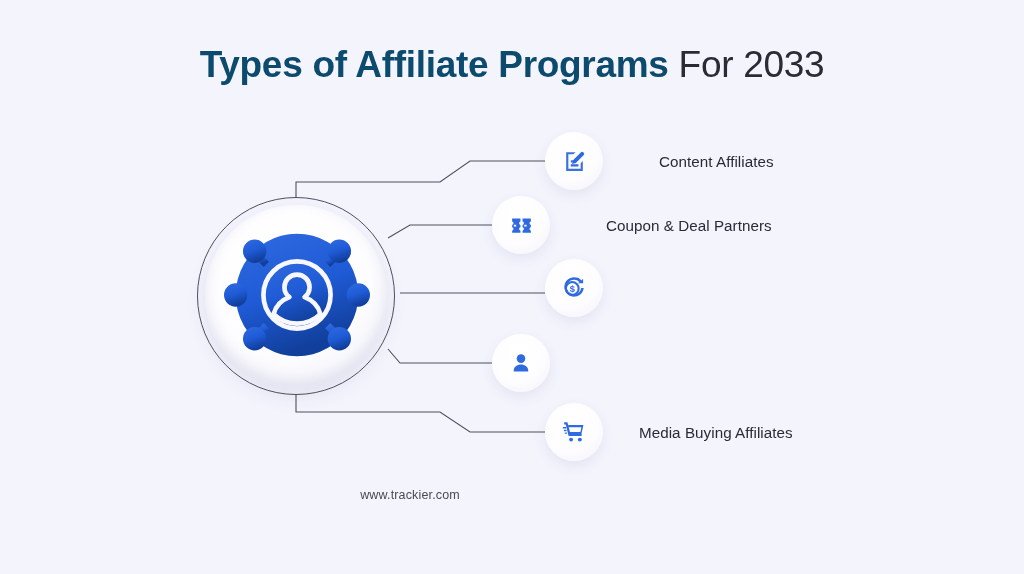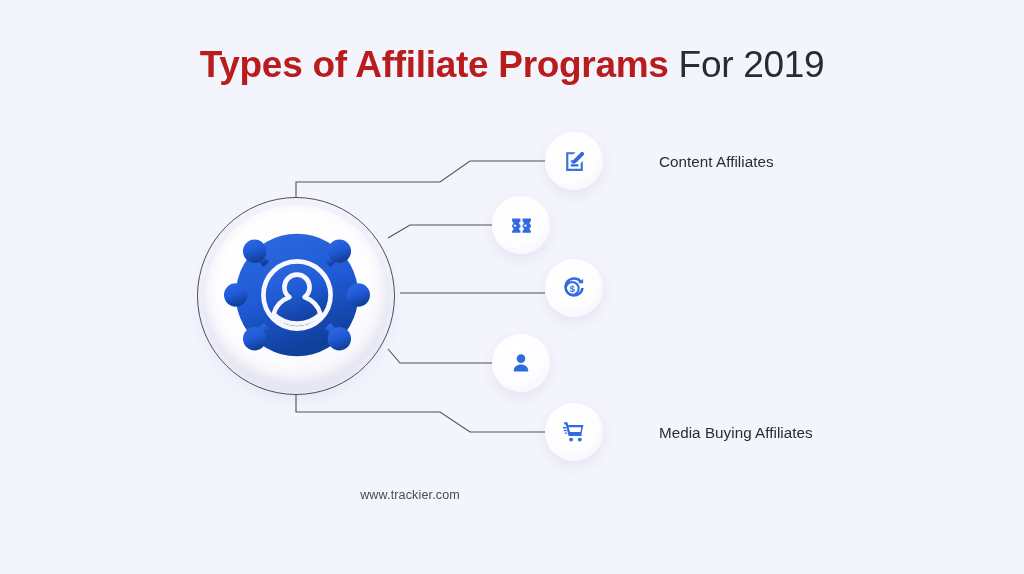--- a/index.html
+++ b/index.html
@@ -27,21 +27,21 @@
     top: 46px;
     left: 0;
     width: 1024px;
     text-align: center;
     white-space: nowrap;
     line-height: 1;
   }
   .title-strong {
     font-size: 37px;
     font-weight: bold;
-    color: #b91c1c;
+    color: #0c4a6e;
     letter-spacing: -0.3px;
   }
   .title-rest {
     font-size: 37px;
     font-weight: 400;
     color: #2b2b35;
     letter-spacing: -0.3px;
   }
 
   
@@ -126,21 +126,21 @@
     color: #4a4a58;
     letter-spacing: 0.15px;
   }
 </style>
 </head>
 <body>
 
 <div id="canvas">
 
   <div class="title">
-    <span class="title-strong">Types of Affiliate Programs</span><span class="title-rest"> For 2019</span>
+    <span class="title-strong">Types of Affiliate Programs</span><span class="title-rest"> For 2033</span>
   </div>
 
   <svg id="connectors" viewBox="0 0 1024 574">
 
     <polyline points="296,197 296,182 440,182 470,161 545,161"></polyline>
 
     <polyline points="388,238 410,225 492,225"></polyline>
 
     <polyline points="400,293 545,293"></polyline>
 
@@ -202,20 +202,21 @@
 
   <div class="row" style="left:492px; top:193px;">
     <div class="badge">
       <svg viewBox="0 0 24 24" width="25" height="25" fill="#2f6ae0">
         <path d="M3 5.2h8v3a1.7 1.7 0 0 0 0 3.3v2.2a1.7 1.7 0 0 0 0 3.3v2H3v-2a1.7 1.7 0 0 0 0-3.3v-2.2a1.7 1.7 0 0 0 0-3.3z"></path>
         <path d="M13 5.2h8v3a1.7 1.7 0 0 0 0 3.3v2.2a1.7 1.7 0 0 0 0 3.3v2h-8v-2a1.7 1.7 0 0 0 0-3.3v-2.2a1.7 1.7 0 0 0 0-3.3z"></path>
         <rect x="4.6" y="11.3" width="2.3" height="1.7" fill="#f7f7ff"></rect>
         <rect x="14.6" y="11.3" width="2.3" height="1.7" fill="#f7f7ff"></rect>
       </svg>
     </div>
+    <div class="row-label" style="margin-left:56px;">Coupon &amp; Deal Partners</div>
   </div>
 
   <div class="row" style="left:545px; top:256px;">
     <div class="badge">
       <svg viewBox="0 0 24 24" width="26" height="26">
         <path d="M20.4 7.6V3.4l-1.6 1.6A9 9 0 1 0 21 12h-2.3A6.7 6.7 0 1 1 17.1 6.7l-1.7 0.9z" fill="#2f6ae0"></path>
         <circle cx="10.4" cy="12.4" r="5.9" fill="none" stroke="#2f6ae0" stroke-width="1.9"></circle>
         <text x="10.4" y="16" font-family="Liberation Sans, sans-serif" font-size="8.6" font-weight="bold" fill="#2f6ae0" text-anchor="middle">$</text>
       </svg>
     </div>
@@ -235,18 +236,18 @@
       <svg viewBox="0 0 24 24" width="26" height="26" fill="#2f6ae0">
         <path d="M6.6 5.6h14.1l-1.9 8.4H8.2l-.5-2.1h10.2l.9-4.2H6.6z"></path>
         <path d="M6.6 5.6 5.9 3H2.9v2.1h1.5l2.6 10.5h12v-2.1H8.7z"></path>
         <circle cx="9.3" cy="19" r="1.8"></circle>
         <circle cx="17.4" cy="19" r="1.8"></circle>
         <rect x="1.6" y="7.4" width="3.4" height="1.3" rx="0.6"></rect>
         <rect x="2.6" y="9.9" width="2.6" height="1.3" rx="0.6"></rect>
         <rect x="3.4" y="12.4" width="2.2" height="1.3" rx="0.6"></rect>
       </svg>
     </div>
-    <div class="row-label" style="margin-left:56px;text-align:right;">Media Buying Affiliates</div>
+    <div class="row-label" style="margin-left:36px;text-align:right;">Media Buying Affiliates</div>
   </div>
 
   <div class="footer">www.trackier.com</div>
 
 </div>
 
 </body></html>

